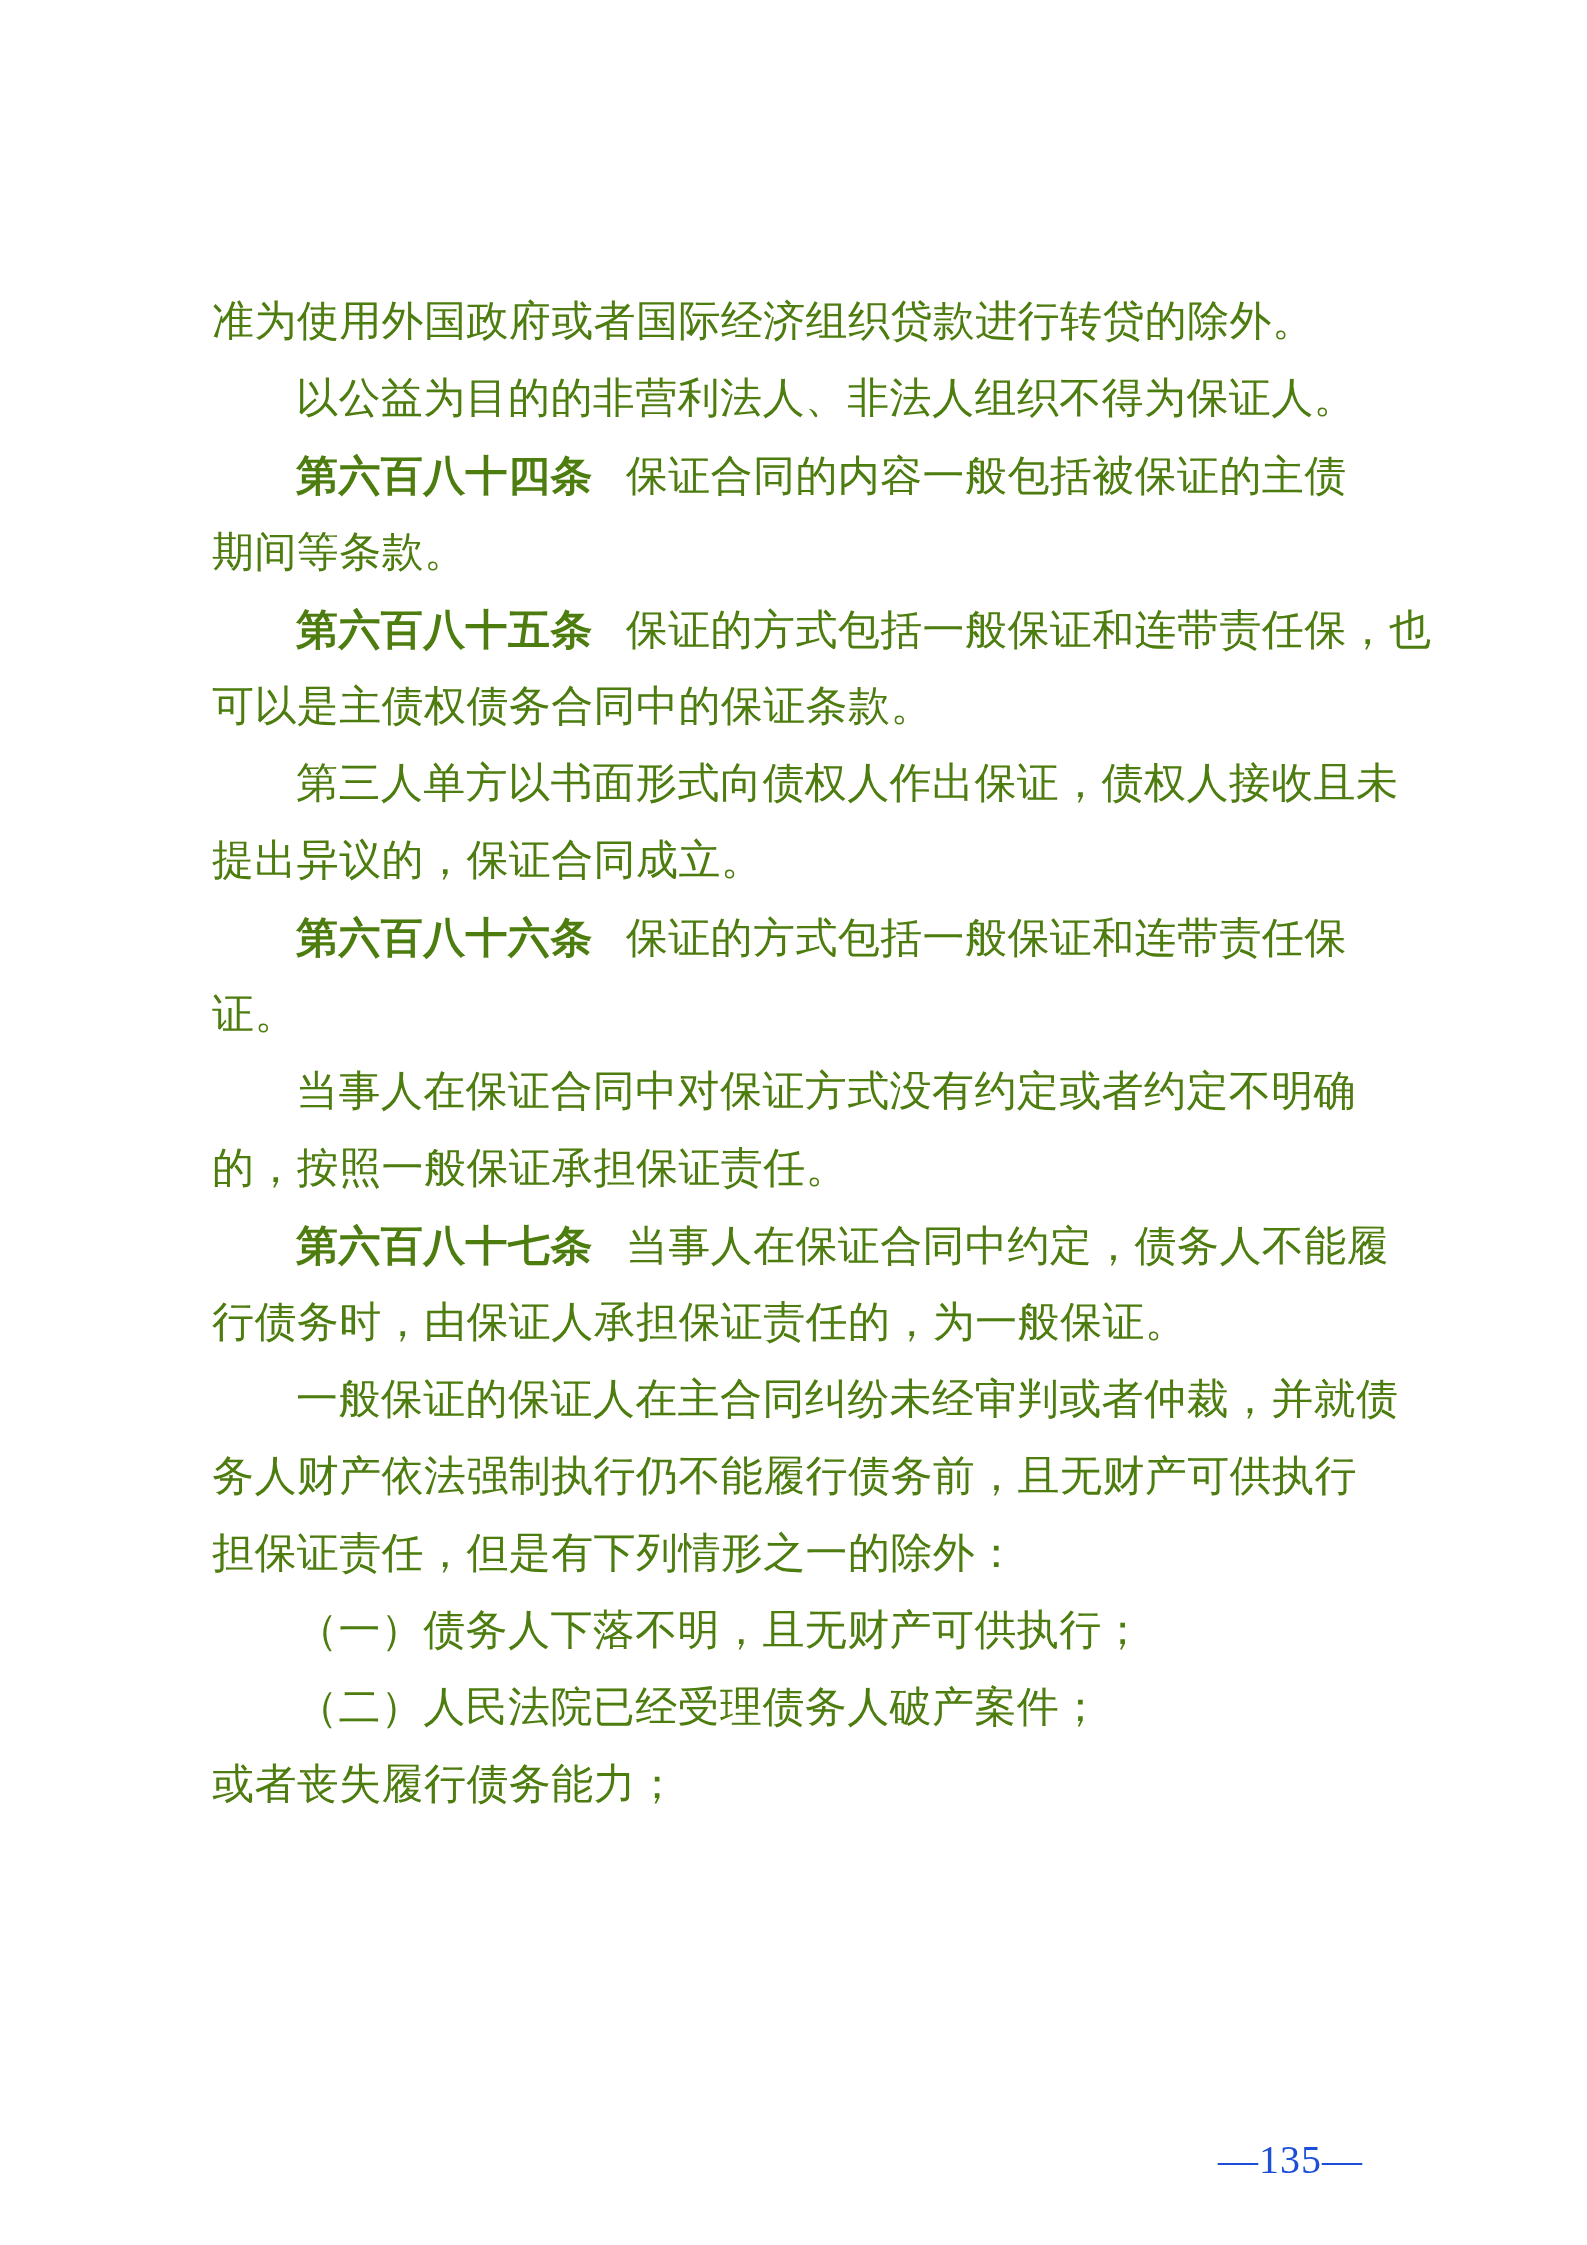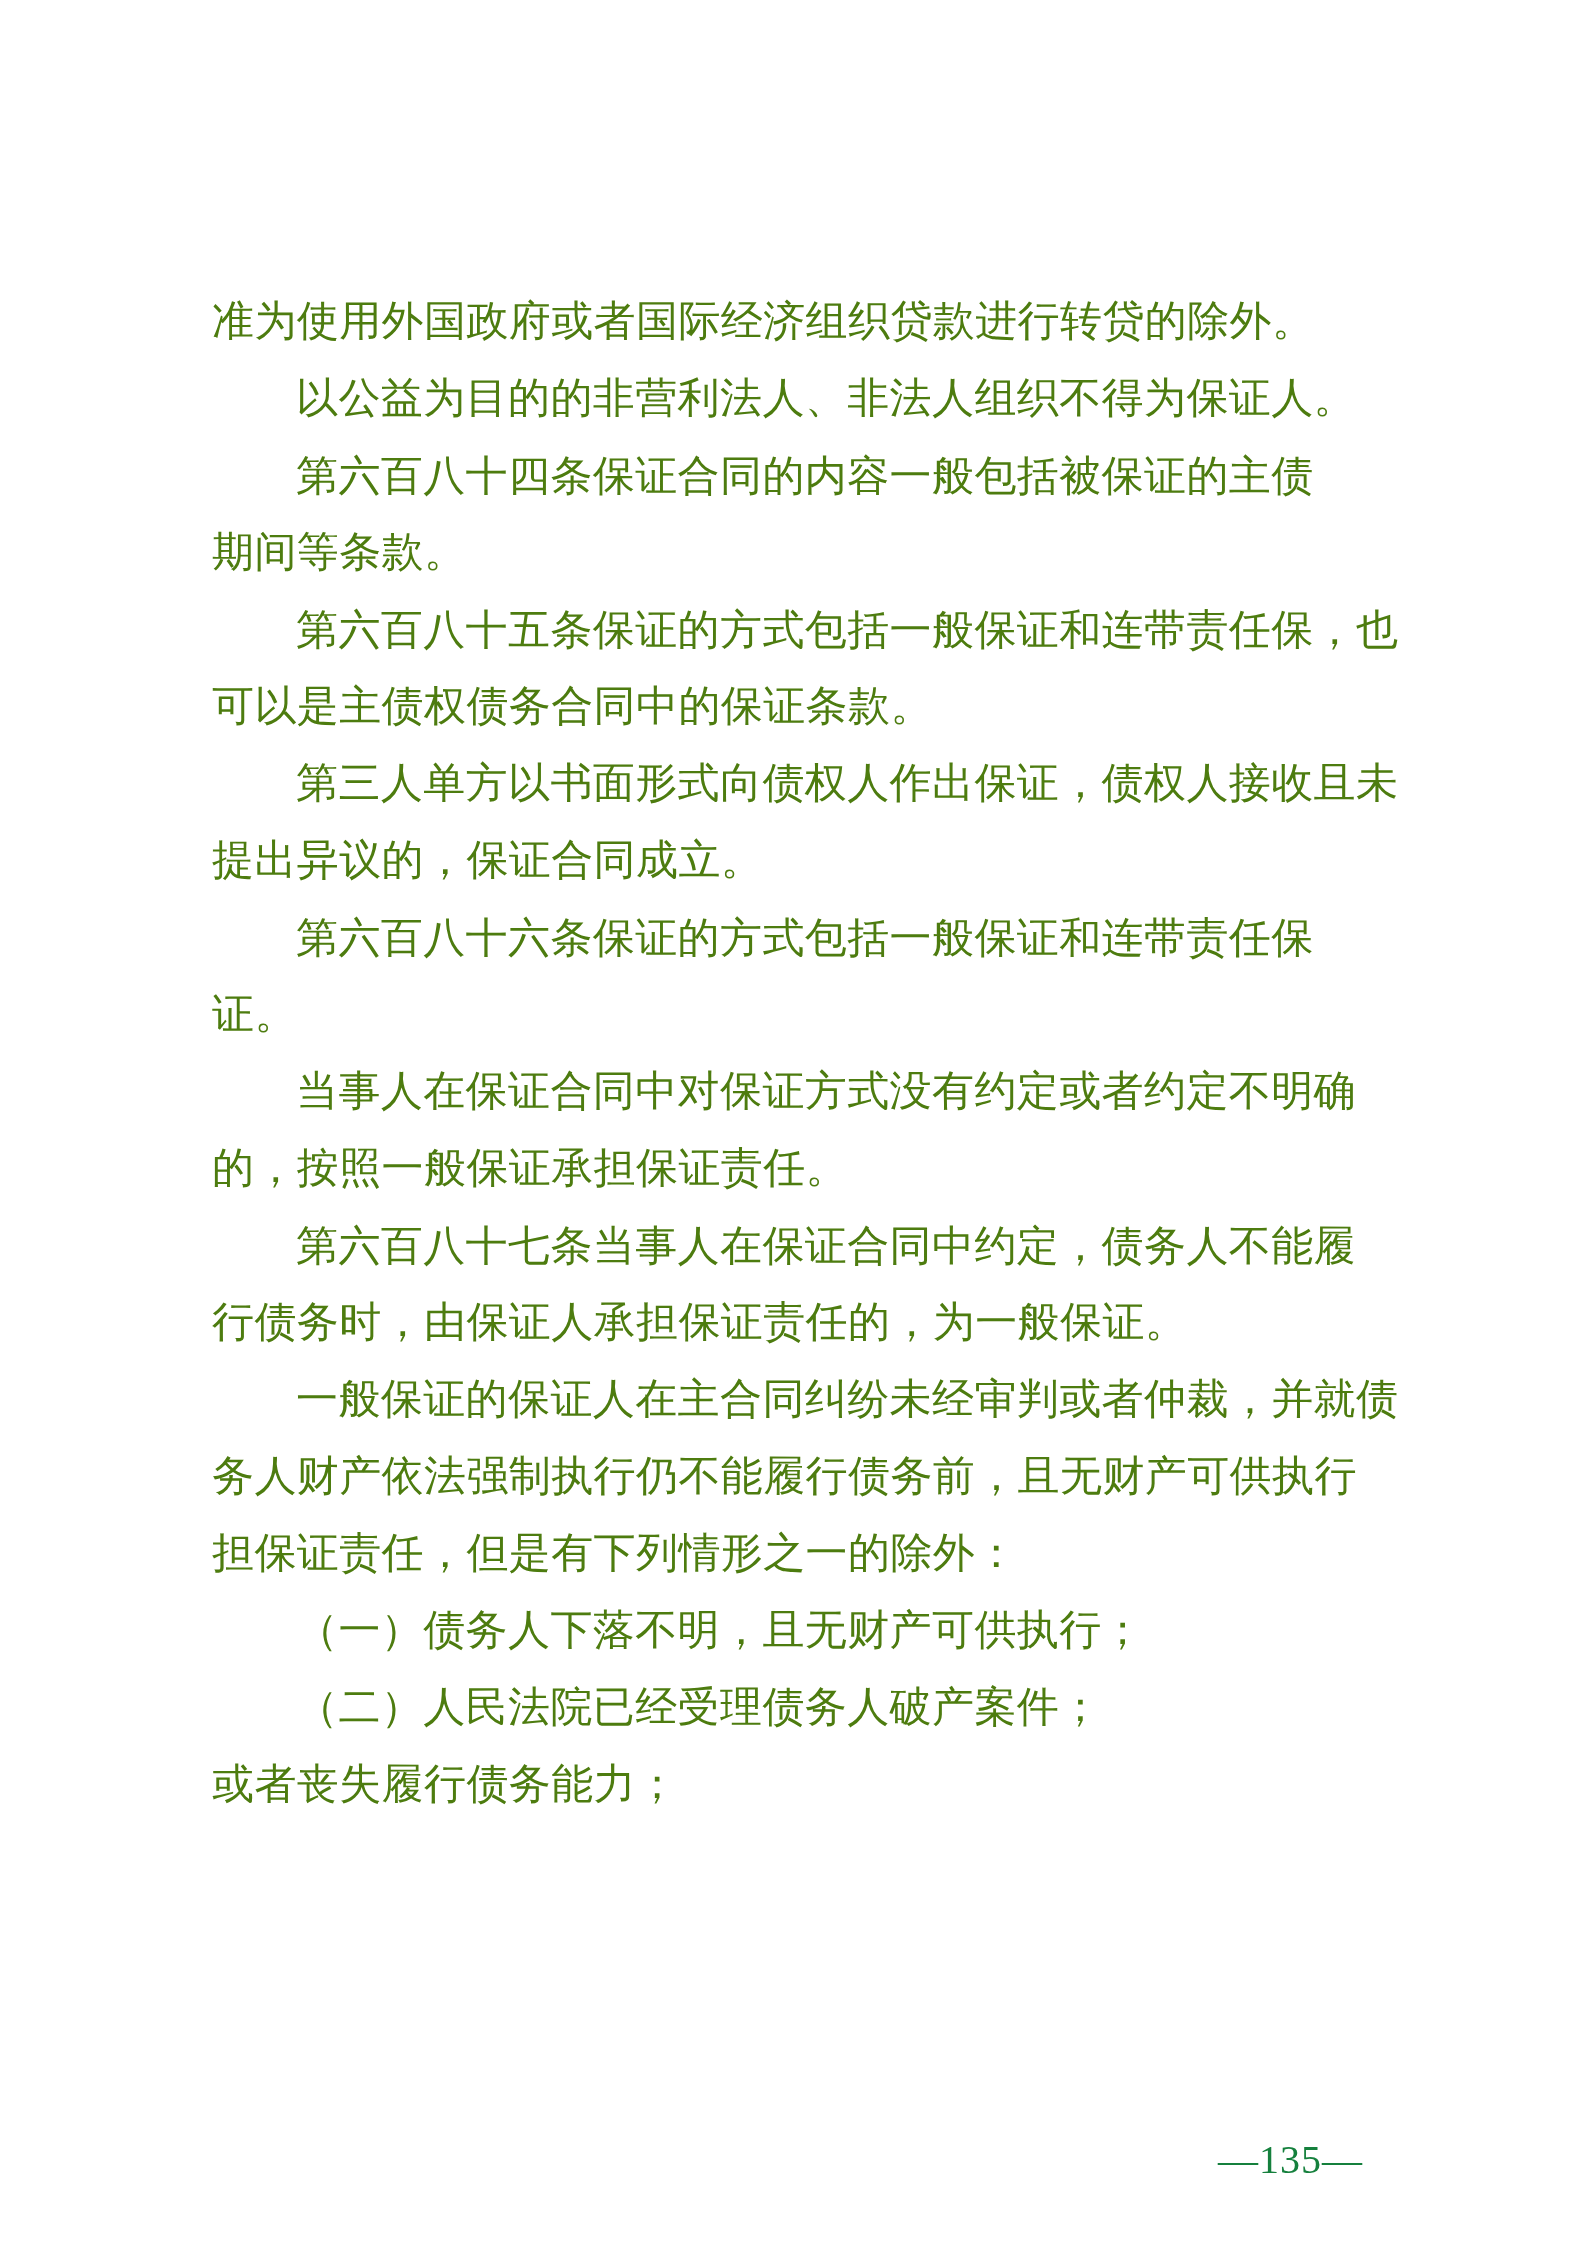--- a/index.html
+++ b/index.html
@@ -30,30 +30,31 @@
     line-height: 77px;
     font-size: 42px;
     letter-spacing: 0.4px;
     white-space: nowrap;
     color: #4d7c0f;
   }
   .text-line.indent {
     padding-left: 84px;
   }
   .article-number {
-    font-weight: 400;
+    font-weight: 700;
     font-family: "Liberation Sans", "DejaVu Sans", sans-serif;
+    margin-right: 33px;
   }
   .page-number {
     position: absolute;
     left: 1218px;
     top: 2136px;
     font-size: 40px;
     letter-spacing: 1px;
-    color: #15803d;
+    color: #1d4ed8;
   }
 </style>
 </head>
 <body>
 
 <div class="page">
 
   <div class="text-block">
       <div class="text-line"><span class="line-text">准为使用外国政府或者国际经济组织贷款进行转贷的除外。</span></div>
       <div class="text-line indent"><span class="line-text">以公益为目的的非营利法人、非法人组织不得为保证人。</span></div>

